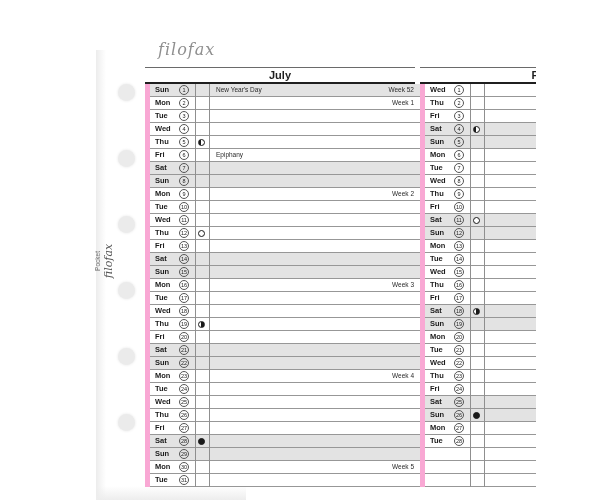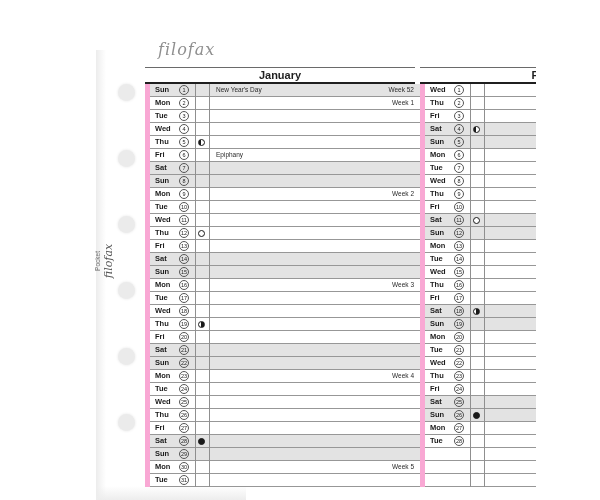--- a/index.html
+++ b/index.html
@@ -64,21 +64,21 @@
   <div class="hole" style="left:118px;top:414px"></div>
 
   <div class="brand-logo">filofax</div>
 
   <div class="side-label">
     <span class="pocket">Pocket</span>
     <span class="flx">filofax</span>
   </div>
 
   <div class="month" style="left:145px">
-    <div class="month-header">January</div>
+    <div class="month-header">July</div>
     <div class="rows" id="rows-0">
         <div class="row shaded">
           <span class="day">Sun</span>
           <div class="circ">1</div>
           <div class="note">New Year's Day</div>
           <div class="week">Week 52</div>
         </div>
         <div class="row">
           <span class="day">Mon</span>
           <div class="circ">2</div>

